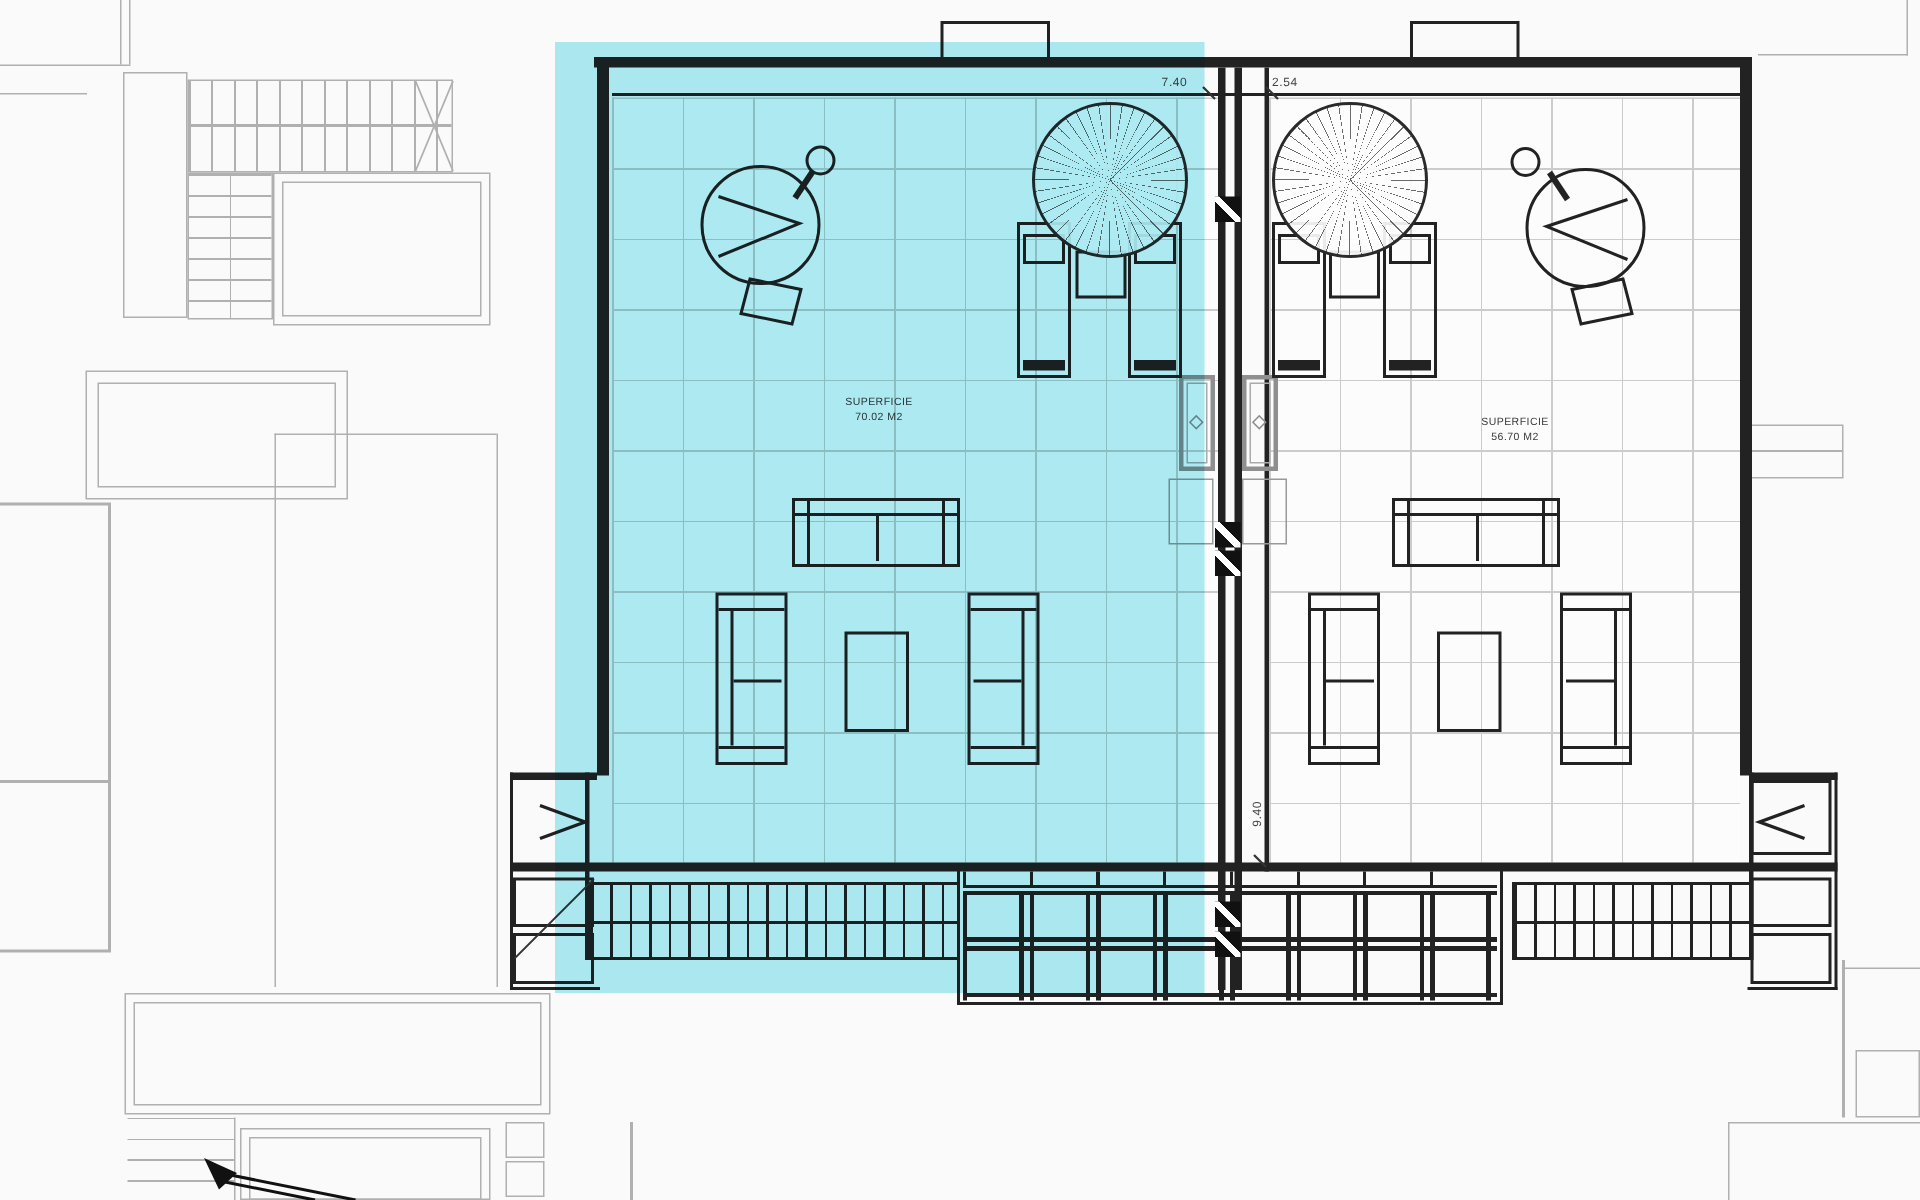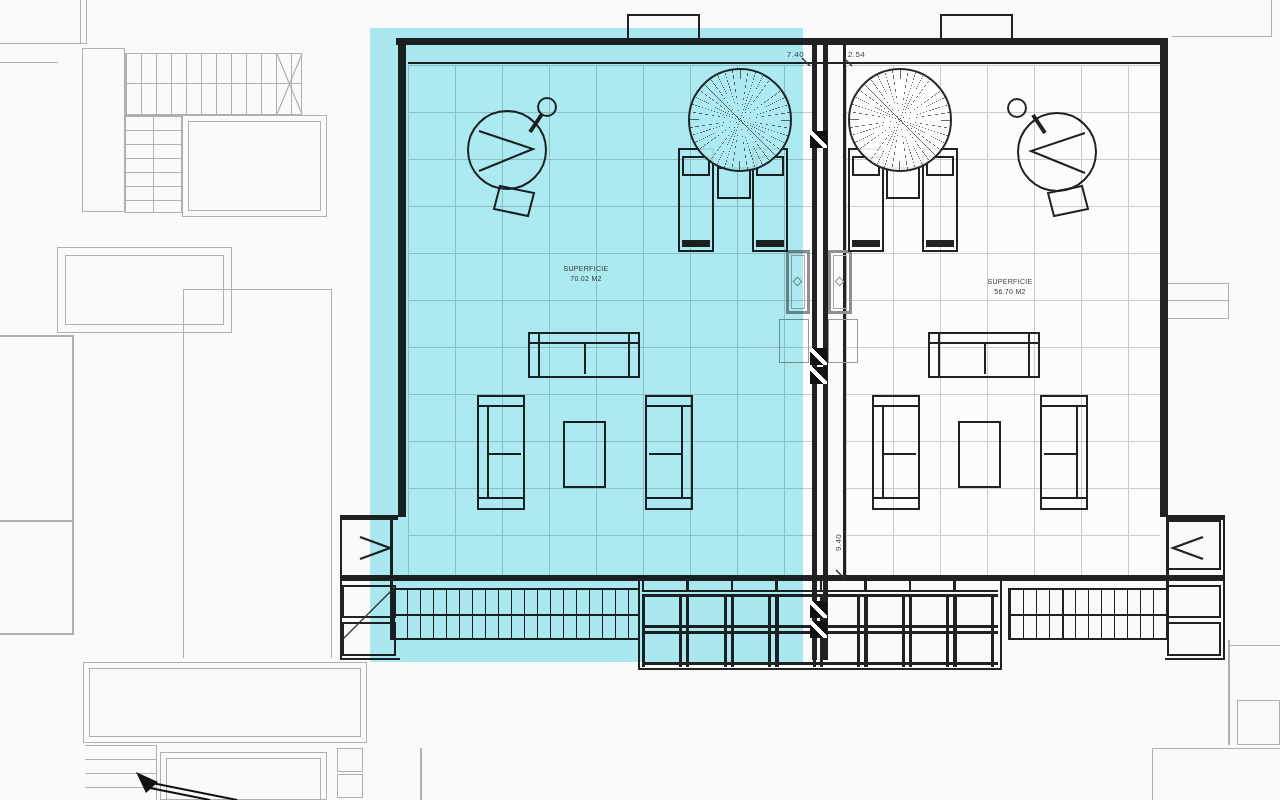--- a/index.html
+++ b/index.html
@@ -257,21 +257,21 @@
       <line x1="302" y1="54" x2="277" y2="114"></line>
     </g>
 
     <g stroke="#333" stroke-width="1.5">
       <line x1="802" y1="58" x2="810" y2="66"></line>
       <line x1="844" y1="58" x2="852" y2="66"></line>
       <line x1="836" y1="570" x2="844" y2="578"></line>
     </g>
   </svg>
 
-  <div class="a dim" style="left:762px;top:50px;width:42px;text-align:right;">7.40</div>
+  <div class="a dim" style="left:762px;top:50px;width:42px;text-align:center;">7.40</div>
   <div class="a dim" style="left:848px;top:50px;width:42px;text-align:left;">2.54</div>
   <div class="a dim" style="left:818px;top:538px;width:40px;text-align:center;transform:rotate(-90deg);">9.40</div>
 
   <div class="a arealabel" style="left:546px;top:264px;width:80px;">
     <div>SUPERFICIE</div>
     <div>70.02 M2</div>
   </div>
   <div class="a arealabel" style="left:970px;top:277px;width:80px;">
     <div>SUPERFICIE</div>
     <div>56.70 M2</div>

